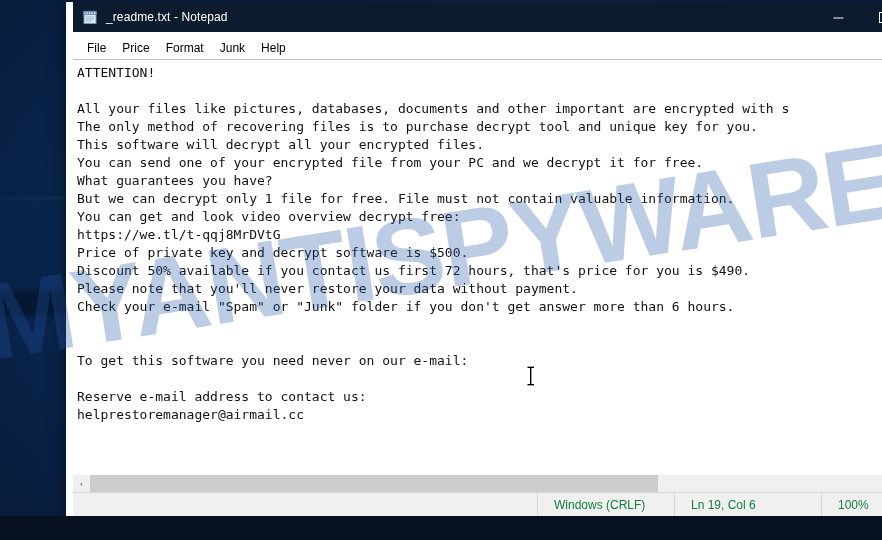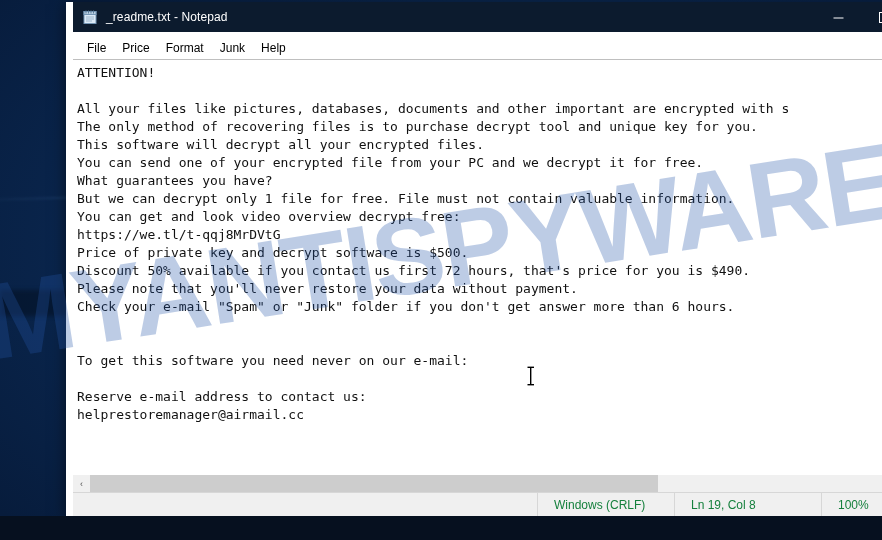--- a/index.html
+++ b/index.html
@@ -389,21 +389,21 @@
     <div class="hstrack">
       <div class="hsthumb"></div>
     </div>
     <div class="hsbtn">›</div>
     <div class="hscorner"></div>
   </div>
 
   <div class="statusbar">
     <div class="st-spacer"></div>
     <div class="st-cell st-enc">Windows (CRLF)</div>
-    <div class="st-cell st-pos">Ln 19, Col 8</div>
+    <div class="st-cell st-pos">Ln 19, Col 6</div>
     <div class="st-cell st-zoom">100%</div>
     <div class="grip">
         <i></i>
       </div>
   </div>
 </div>
 
 <div id="taskbar"></div>
 
 <div id="ibeam">

